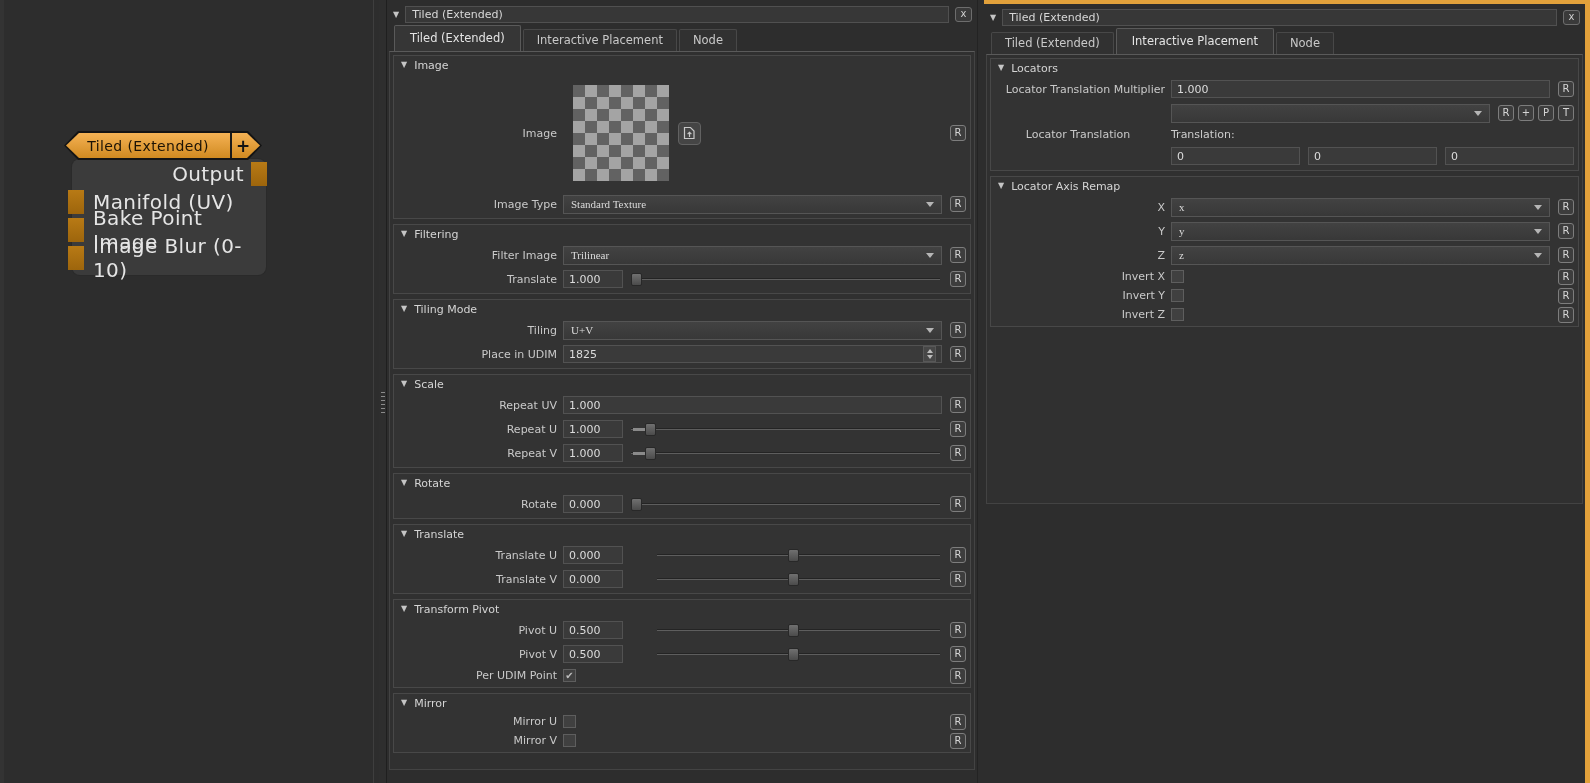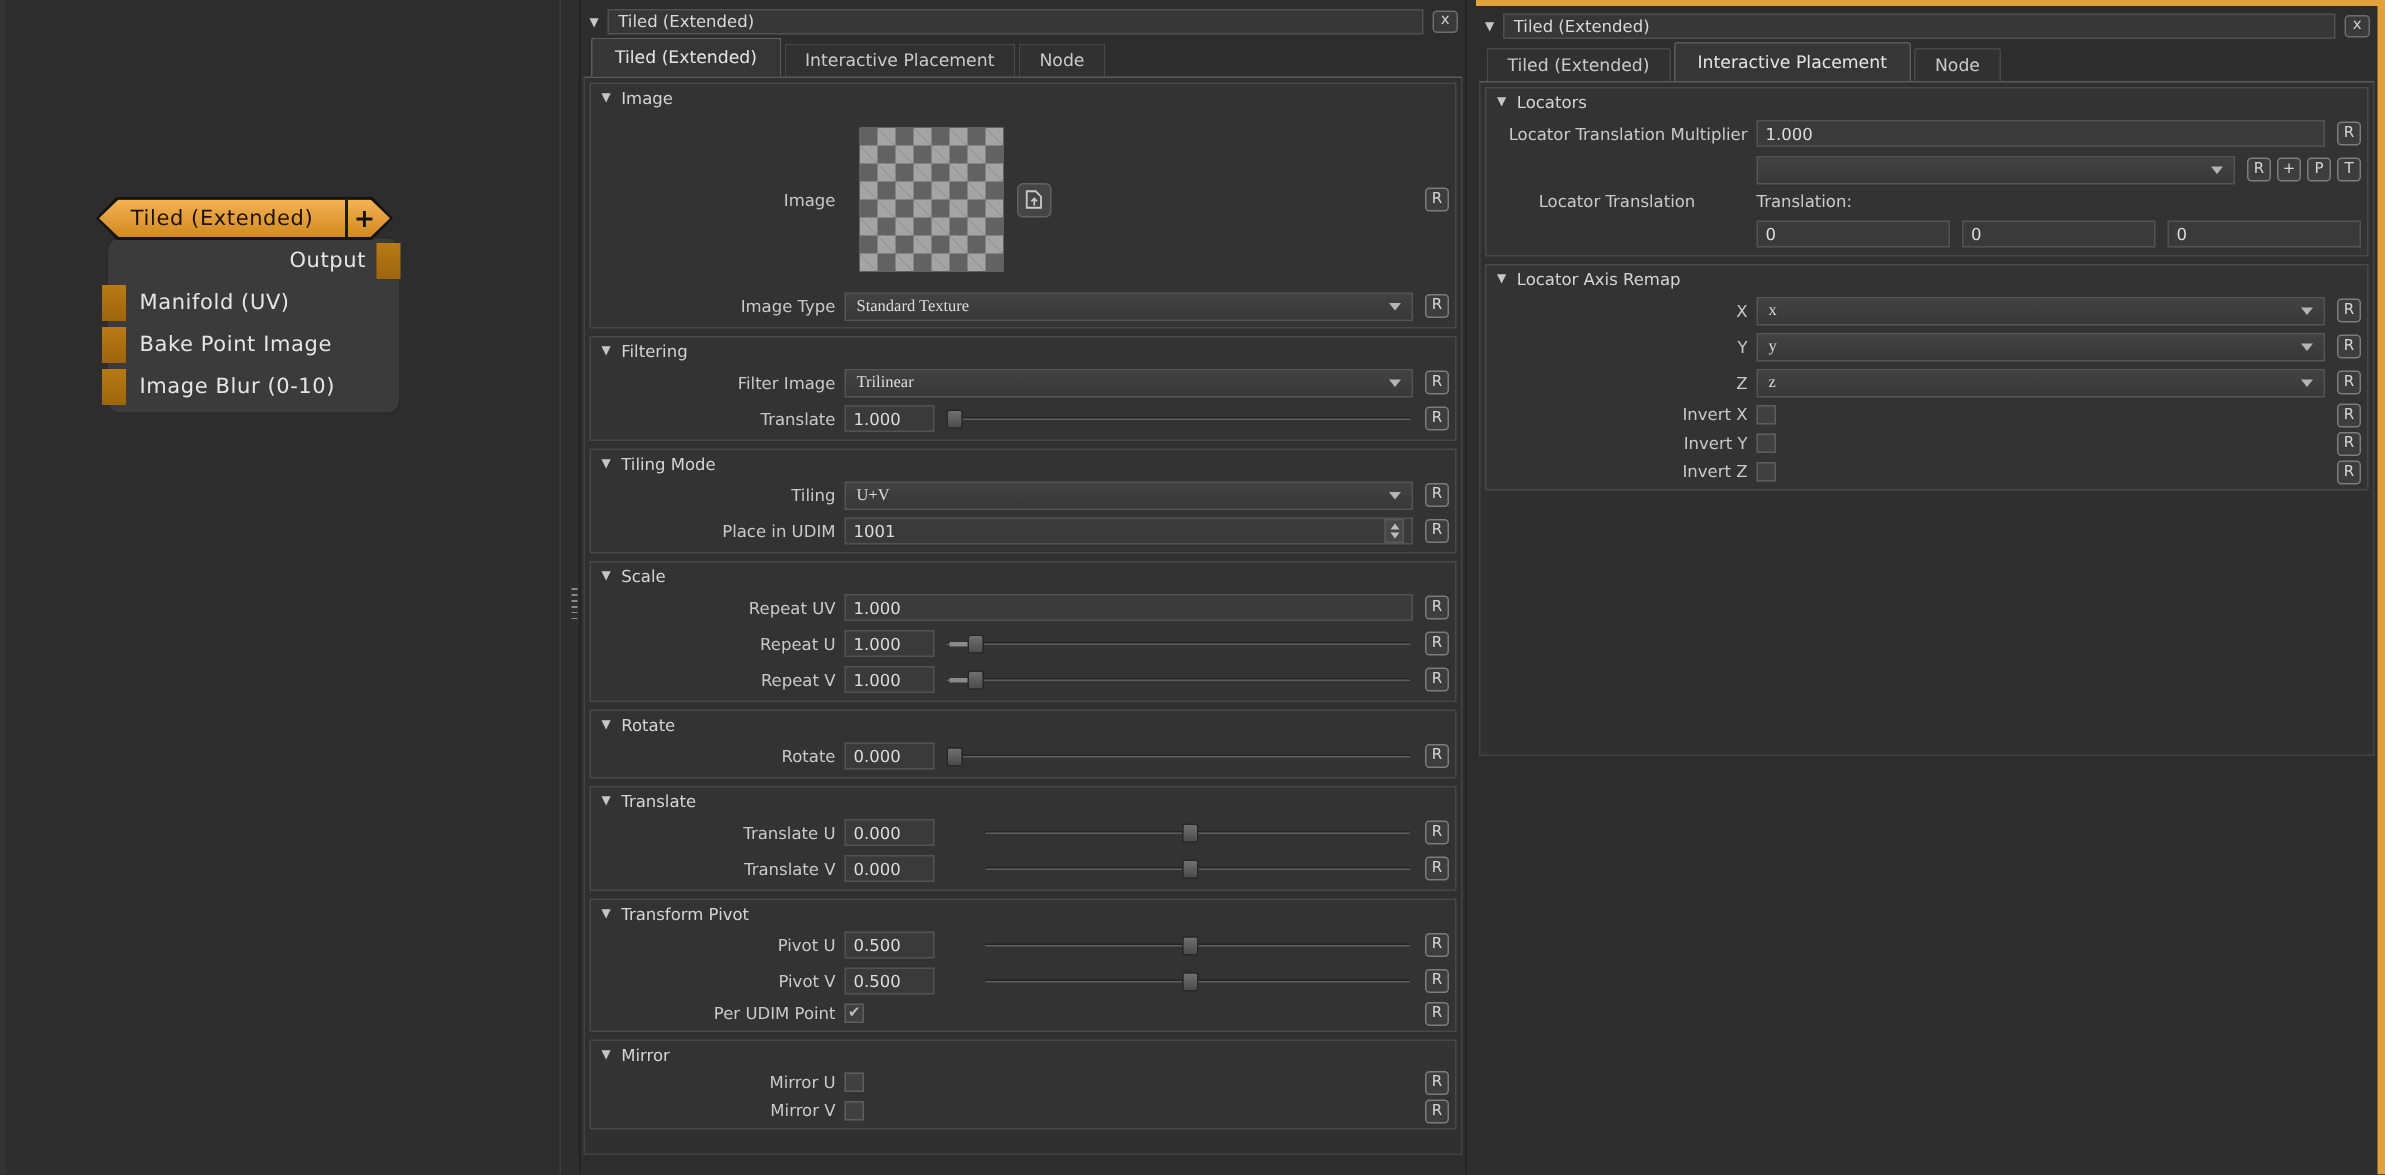--- a/index.html
+++ b/index.html
@@ -9,21 +9,21 @@
 
   
   .nodegraph { position:absolute; left:0; top:0; width:374px; height:783px; background:#2d2d2d; border-left:4px solid #333333; border-right:1px solid #3e3e3e; }
   .node { position:absolute; left:60px; top:131px; width:202px; }
   .node-head { position:relative; width:198px; height:29px; clip-path:polygon(0 50%,14px 0,calc(100% - 14px) 0,100% 50%,calc(100% - 14px) 100%,14px 100%); background:#141414; z-index:2; }
   .node-head-inner { position:absolute; inset:2px; clip-path:polygon(0 50%,13px 0,calc(100% - 13px) 0,100% 50%,calc(100% - 13px) 100%,13px 100%); background:linear-gradient(#f5b254,#d08a21); display:flex; align-items:stretch; }
   .node-title { flex:1; display:flex; align-items:center; justify-content:center; color:#1c1305; font-size:14px; letter-spacing:.4px; }
   .node-plus-sep { width:2px; background:#1a1a1a; }
   .node-plus { width:28px; display:flex; align-items:center; justify-content:center; color:#141414; font-size:17px; font-weight:bold; padding-right:6px; }
   .node-body { position:relative; margin:-1px 0 0 8px; width:194px; background:#3b3b3b; border-radius:8px; padding:1px 0 3px 0; box-shadow:0 0 0 1px #2a2a2a; }
-  .nrow { position:relative; height:28px; display:flex; align-items:center; padding-left:21px; color:#e5e5e5; font-size:14px; letter-spacing:.4px; }
+  .nrow { position:relative; height:28px; display:flex; align-items:center; padding-left:21px; color:#e5e5e5; font-size:20px; letter-spacing:.4px; }
   .nrow.out { justify-content:flex-end; padding-right:22px; }
   .nport { position:absolute; width:16px; height:24px; top:2px; background:linear-gradient(#b87a15,#9d650c); }
   .nport.inp { left:-4px; }
   .nport.outp { right:-1px; }
 
   
   .vsplit { position:absolute; left:379px; top:0; width:8px; height:783px; background:#2e2e2e; border-right:1px solid #1f1f1f; }
   .grip { position:absolute; left:2px; top:392px; width:4px; height:22px;
           background:repeating-linear-gradient(#8a8a8a 0 1px, transparent 1px 4px); }
 
@@ -209,21 +209,21 @@
               <span class="dval">U+V</span>
               <span class="chev"></span>
             </div>
           </div>
           <span class="rbtn">R</span>
         </div>
         <div class="prow">
           <span class="plabel">Place in UDIM</span>
           <div class="ctl">
             <div class="field grow" style="justify-content:space-between;">
-              <span>1001</span>
+              <span>1825</span>
               <span class="spin">
                 <span class="up"></span>
                 <span class="dn"></span>
               </span>
             </div>
           </div>
           <span class="rbtn">R</span>
         </div>
       </div>
 

